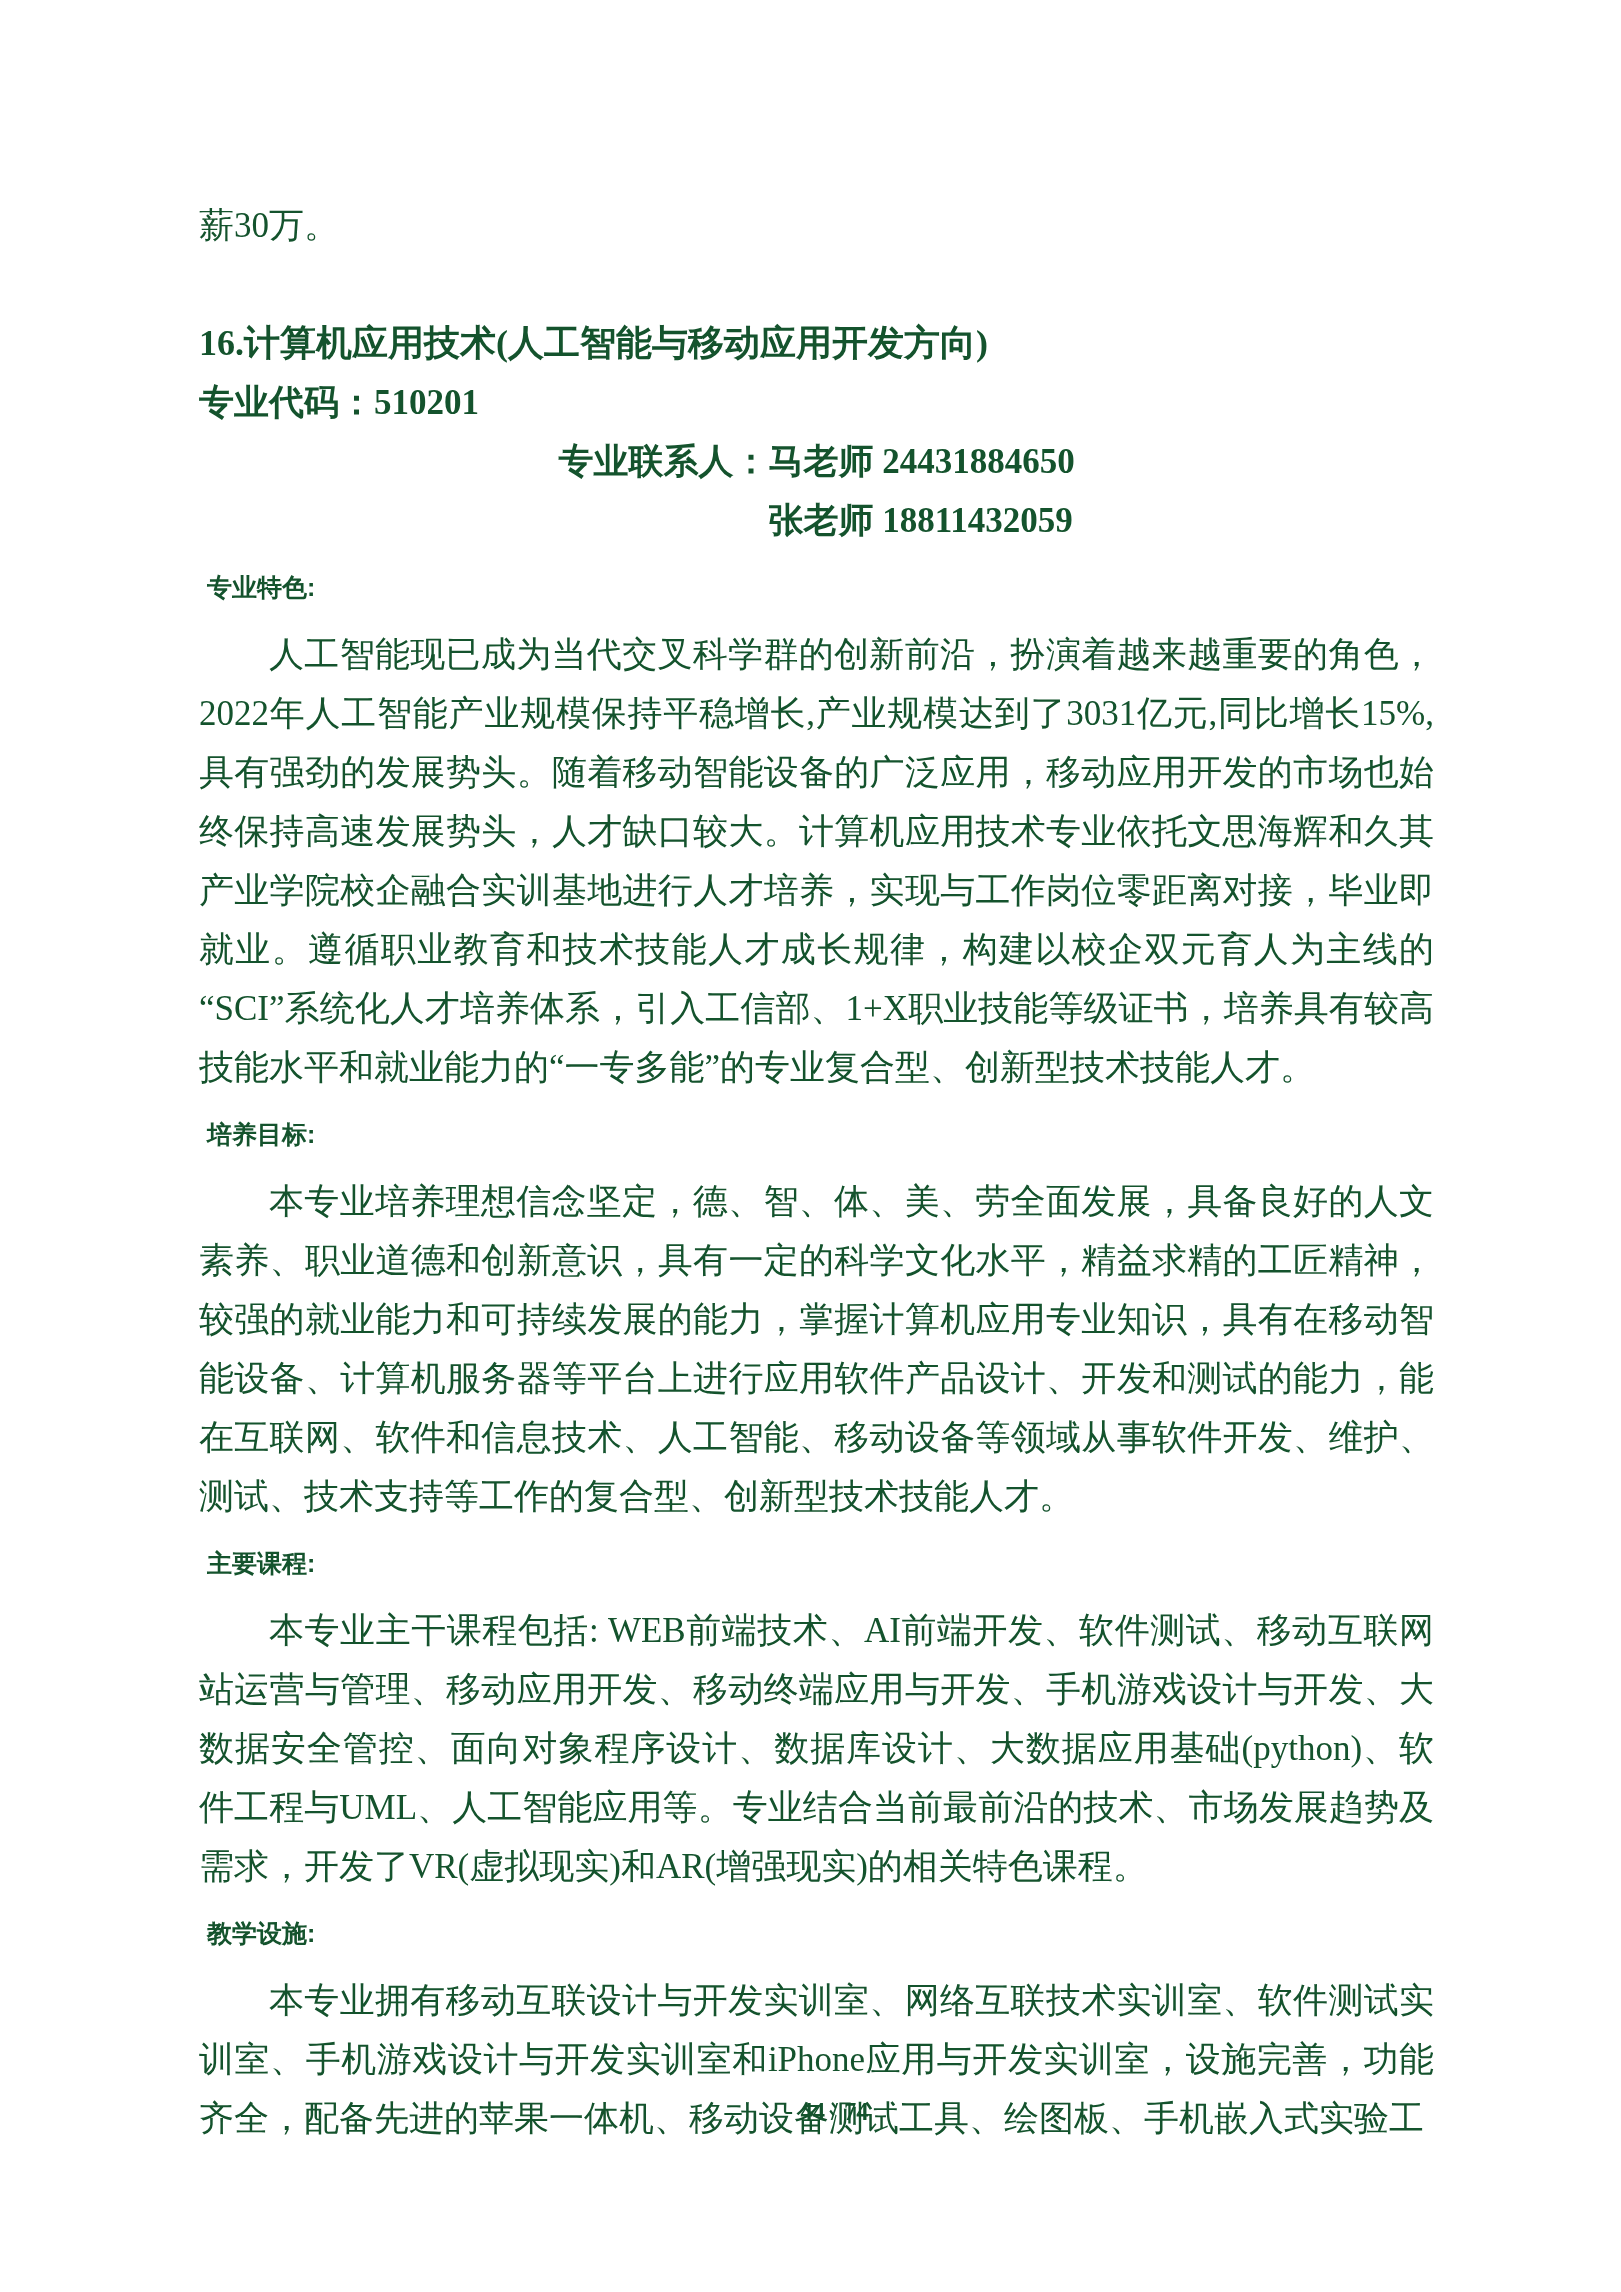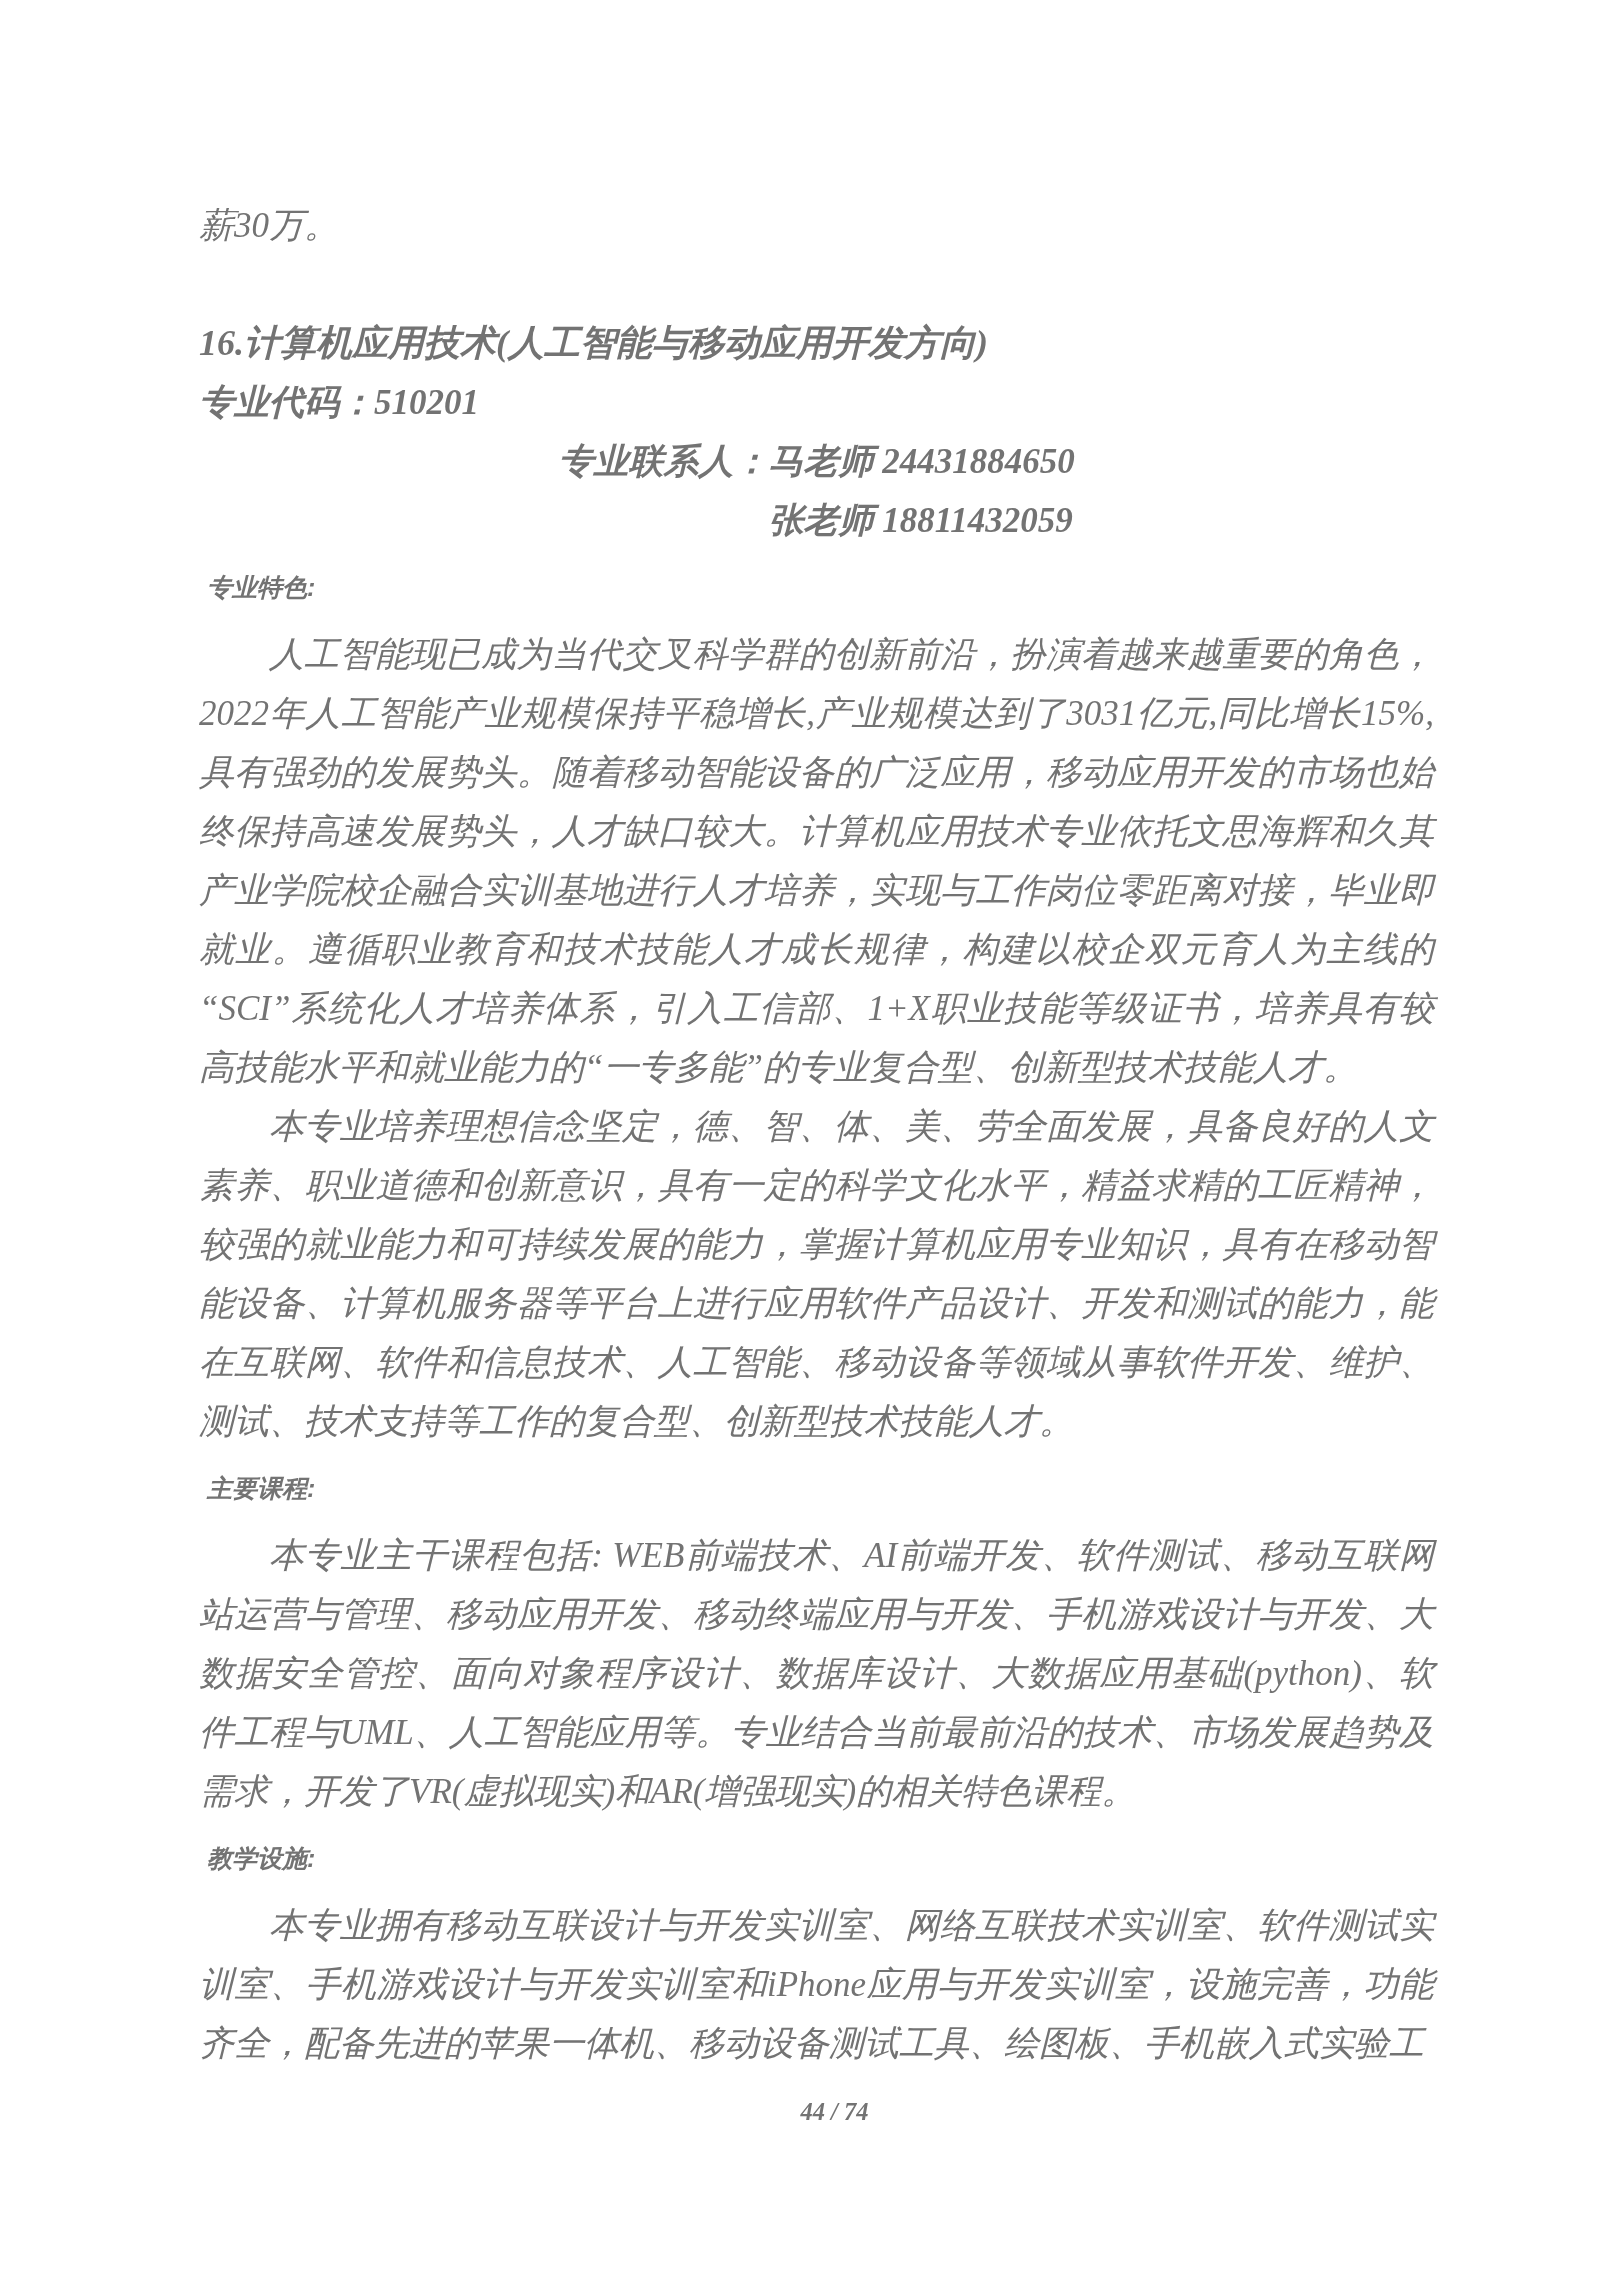--- a/index.html
+++ b/index.html
@@ -5,26 +5,25 @@
   html, body {
     margin: 0;
     padding: 0;
     background: #ffffff;
   }
   .page {
     position: relative;
     width: 1621px;
     height: 2293px;
     background: #ffffff;
-    color: #737373;
+    color: #14532d;
     font-family: "Liberation Serif", "DejaVu Serif", serif;
     font-size: 35px;
     line-height: 59px;
     overflow: hidden;
-    font-style: italic;
   }
   .content {
     position: absolute;
     left: 199px;
     top: 196px;
     width: 1235px;
   }
   .line, .para {
     margin: 0;
     padding: 0;
@@ -95,20 +94,21 @@
       <span>专业联系人：</span>
       <div class="contact-col">
         <span class="contact-entry"><span>马老师</span>&nbsp;<span>24431884650</span></span>
         <span class="contact-entry"><span>张老师</span>&nbsp;<span>18811432059</span></span>
       </div>
     </div>
 
     <h3 class="block-heading">专业特色:</h3>
     <p class="para">人工智能现已成为当代交叉科学群的创新前沿，扮演着越来越重要的角色，2022年人工智能产业规模保持平稳增长,产业规模达到了3031亿元,同比增长15%,具有强劲的发展势头。随着移动智能设备的广泛应用，移动应用开发的市场也始终保持高速发展势头，人才缺口较大。计算机应用技术专业依托文思海辉和久其产业学院校企融合实训基地进行人才培养，实现与工作岗位零距离对接，毕业即就业。遵循职业教育和技术技能人才成长规律，构建以校企双元育人为主线的“SCI”系统化人才培养体系，引入工信部、1+X职业技能等级证书，培养具有较高技能水平和就业能力的“一专多能”的专业复合型、创新型技术技能人才。</p>
 
+    <h3 class="block-heading">培养目标:</h3>
     <p class="para">本专业培养理想信念坚定，德、智、体、美、劳全面发展，具备良好的人文素养、职业道德和创新意识，具有一定的科学文化水平，精益求精的工匠精神，较强的就业能力和可持续发展的能力，掌握计算机应用专业知识，具有在移动智能设备、计算机服务器等平台上进行应用软件产品设计、开发和测试的能力，能在互联网、软件和信息技术、人工智能、移动设备等领域从事软件开发、维护、测试、技术支持等工作的复合型、创新型技术技能人才。</p>
 
     <h3 class="block-heading">主要课程:</h3>
     <p class="para">本专业主干课程包括: WEB前端技术、AI前端开发、软件测试、移动互联网站运营与管理、移动应用开发、移动终端应用与开发、手机游戏设计与开发、大数据安全管控、面向对象程序设计、数据库设计、大数据应用基础(python)、软件工程与UML、人工智能应用等。专业结合当前最前沿的技术、市场发展趋势及需求，开发了VR(虚拟现实)和AR(增强现实)的相关特色课程。</p>
 
     <h3 class="block-heading">教学设施:</h3>
     <p class="para">本专业拥有移动互联设计与开发实训室、网络互联技术实训室、软件测试实训室、手机游戏设计与开发实训室和iPhone应用与开发实训室，设施完善，功能齐全，配备先进的苹果一体机、移动设备测试工具、绘图板、手机嵌入式实验工</p>
 
   </div>
 

